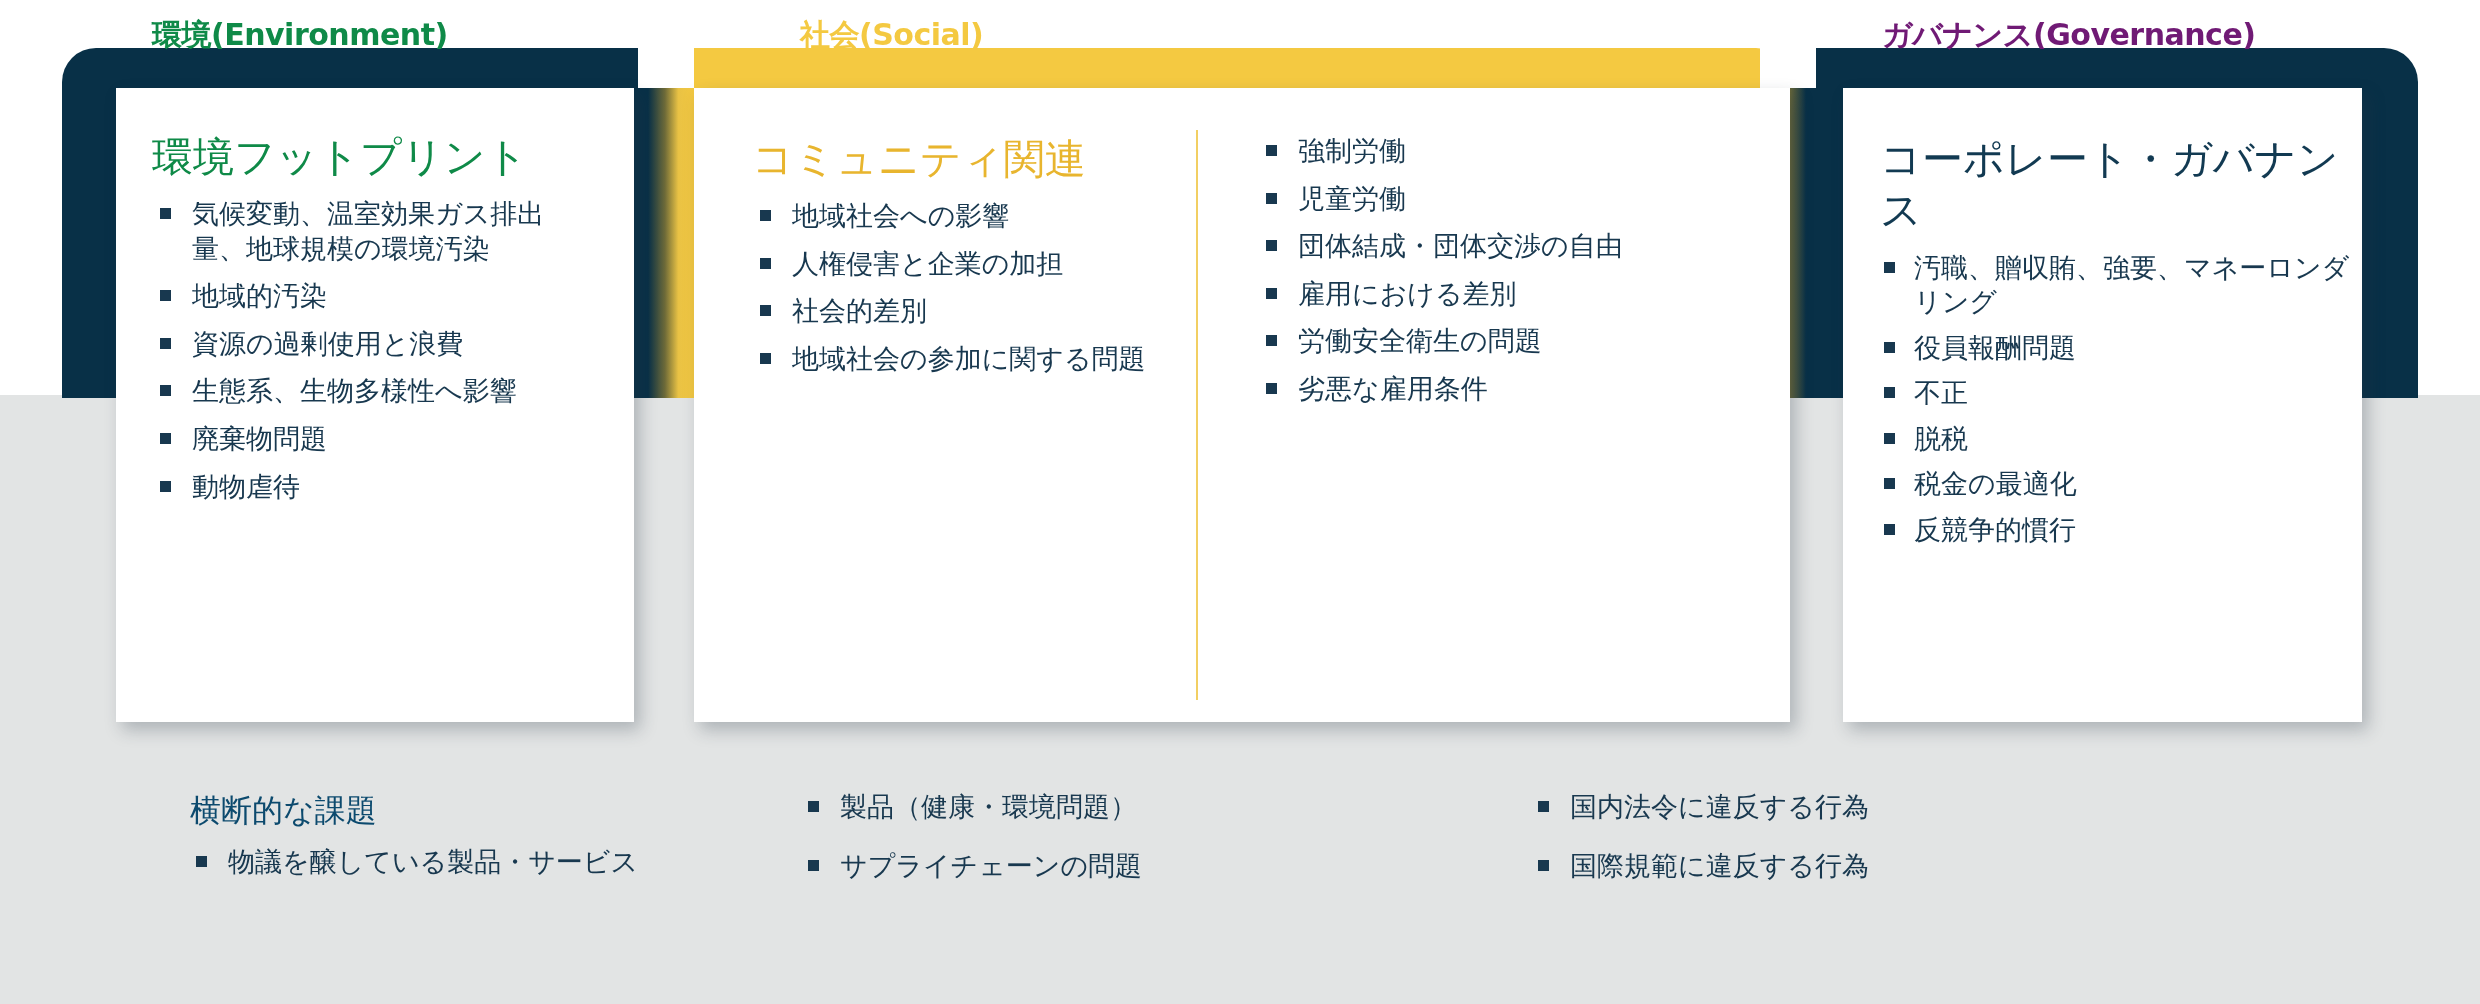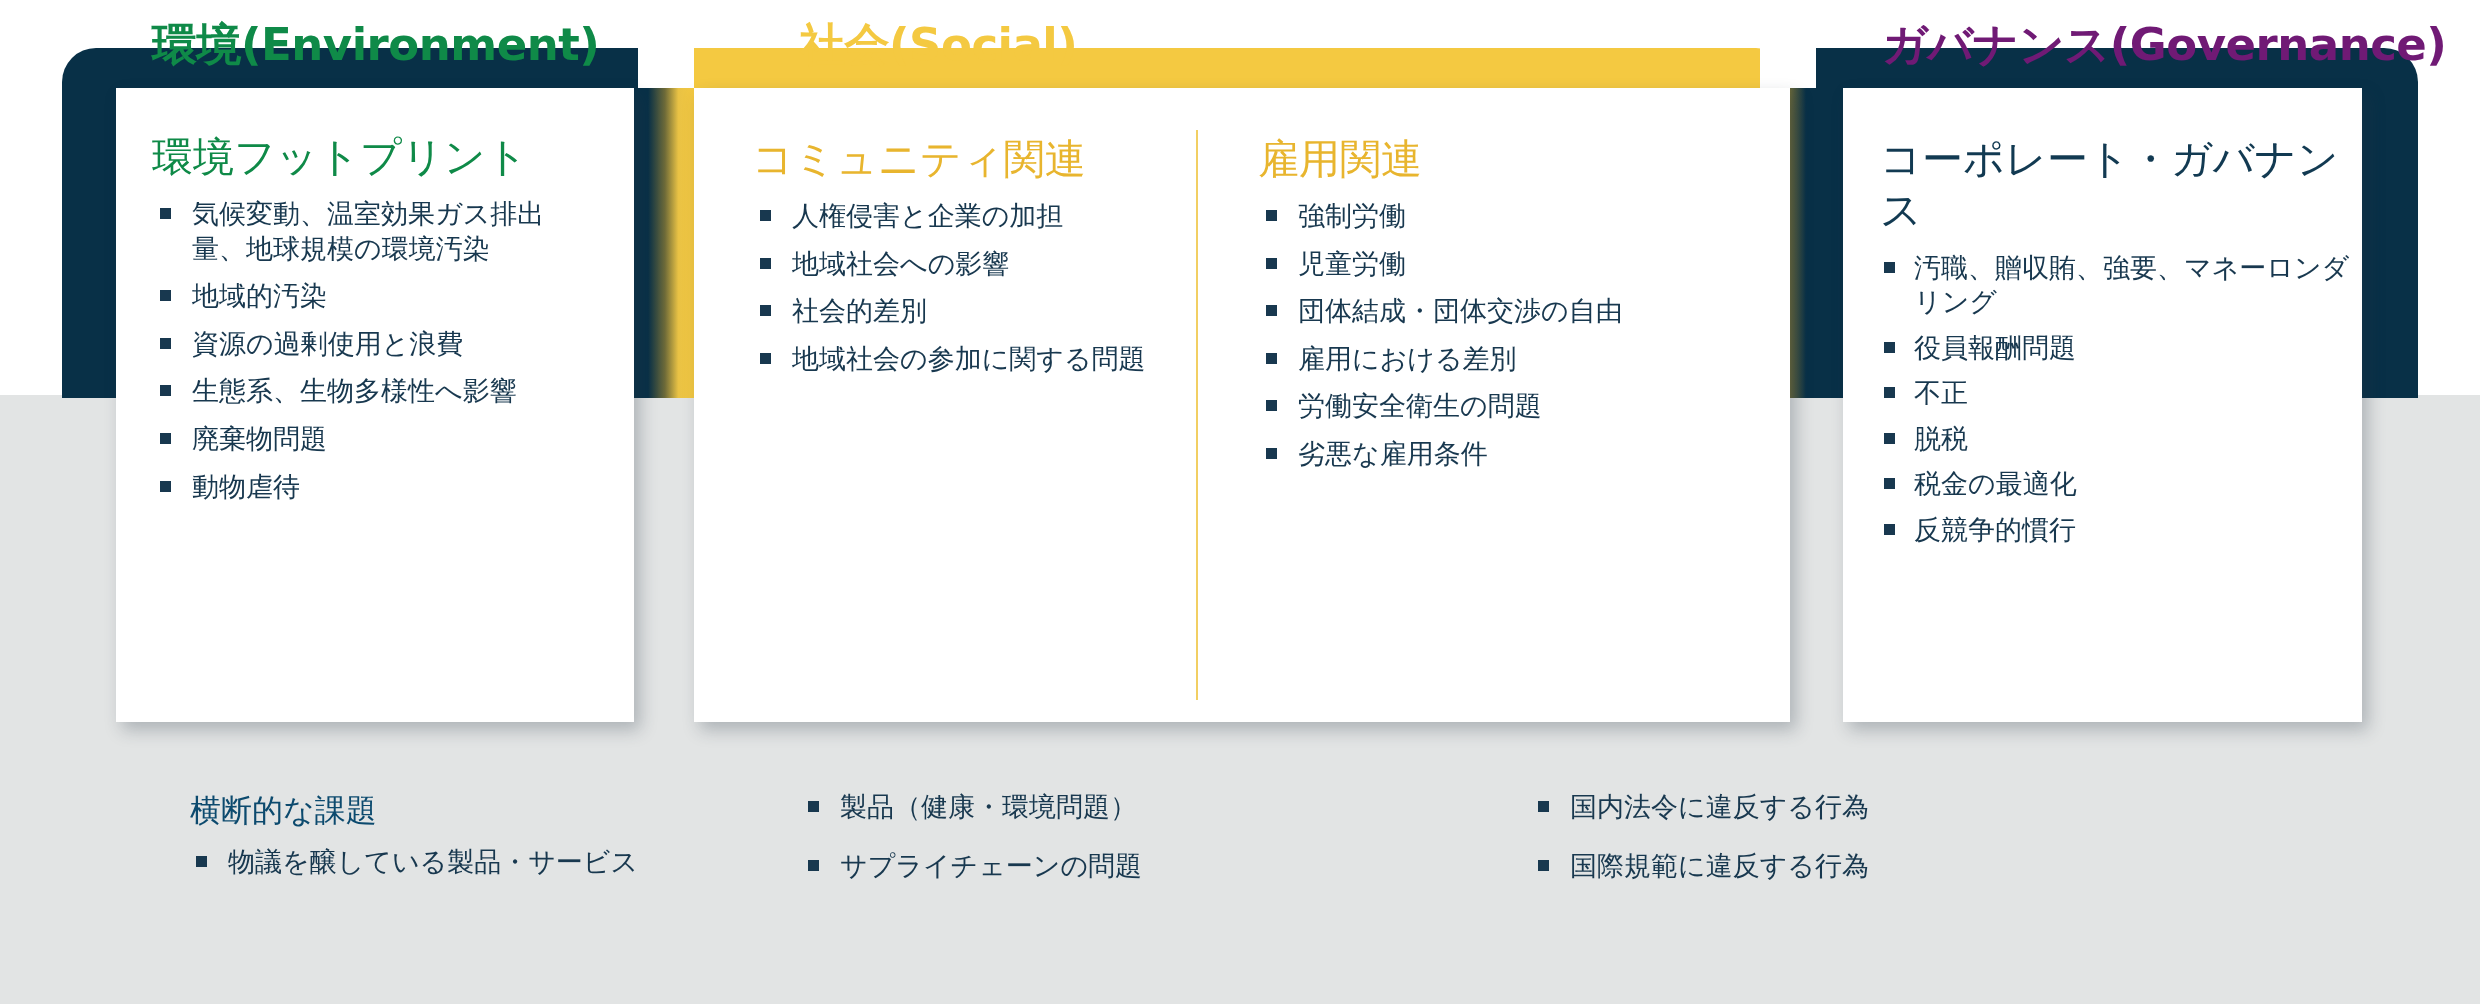--- a/index.html
+++ b/index.html
@@ -61,21 +61,21 @@
   #soc-divider{
     position:absolute;left:1196px;top:130px;width:2px;height:570px;
     background:#f2cf63;
   }
 
   
   .section-head{
     position:absolute;
     font-family:"DejaVu Sans","Liberation Sans",sans-serif;
     font-weight:bold;
-    font-size:45px;
+    font-size:30px;
     letter-spacing:-.5px;
     white-space:nowrap;
   }
   #head-env{left:152px;top:15px;color:#0f8a48;}
   #head-soc{left:800px;top:15px;color:#f4c941;}
   #head-gov{left:1882px;top:15px;color:#701a75;}
 
   
   .col{position:absolute;}
   .col-title{
@@ -155,29 +155,28 @@
     <li><span class="sq"></span><span>資源の過剰使用と浪費</span></li>
     <li><span class="sq"></span><span>生態系、生物多様性へ影響</span></li>
     <li><span class="sq"></span><span>廃棄物問題</span></li>
     <li><span class="sq"></span><span>動物虐待</span></li>
   </ul>
 </div>
 
 <div class="col" id="col-com">
   <div class="col-title t-yellow">コミュニティ関連</div>
   <ul class="blist">
+    <li><span class="sq"></span><span>地域社会への影響</span></li>
     <li><span class="sq"></span><span>人権侵害と企業の加担</span></li>
-    <li><span class="sq"></span><span>地域社会への影響</span></li>
     <li><span class="sq"></span><span>社会的差別</span></li>
     <li><span class="sq"></span><span>地域社会の参加に関する問題</span></li>
   </ul>
 </div>
 
 <div class="col" id="col-emp">
-  <div class="col-title t-yellow">雇用関連</div>
   <ul class="blist">
     <li><span class="sq"></span><span>強制労働</span></li>
     <li><span class="sq"></span><span>児童労働</span></li>
     <li><span class="sq"></span><span>団体結成・団体交渉の自由</span></li>
     <li><span class="sq"></span><span>雇用における差別</span></li>
     <li><span class="sq"></span><span>労働安全衛生の問題</span></li>
     <li><span class="sq"></span><span>劣悪な雇用条件</span></li>
   </ul>
 </div>
 

